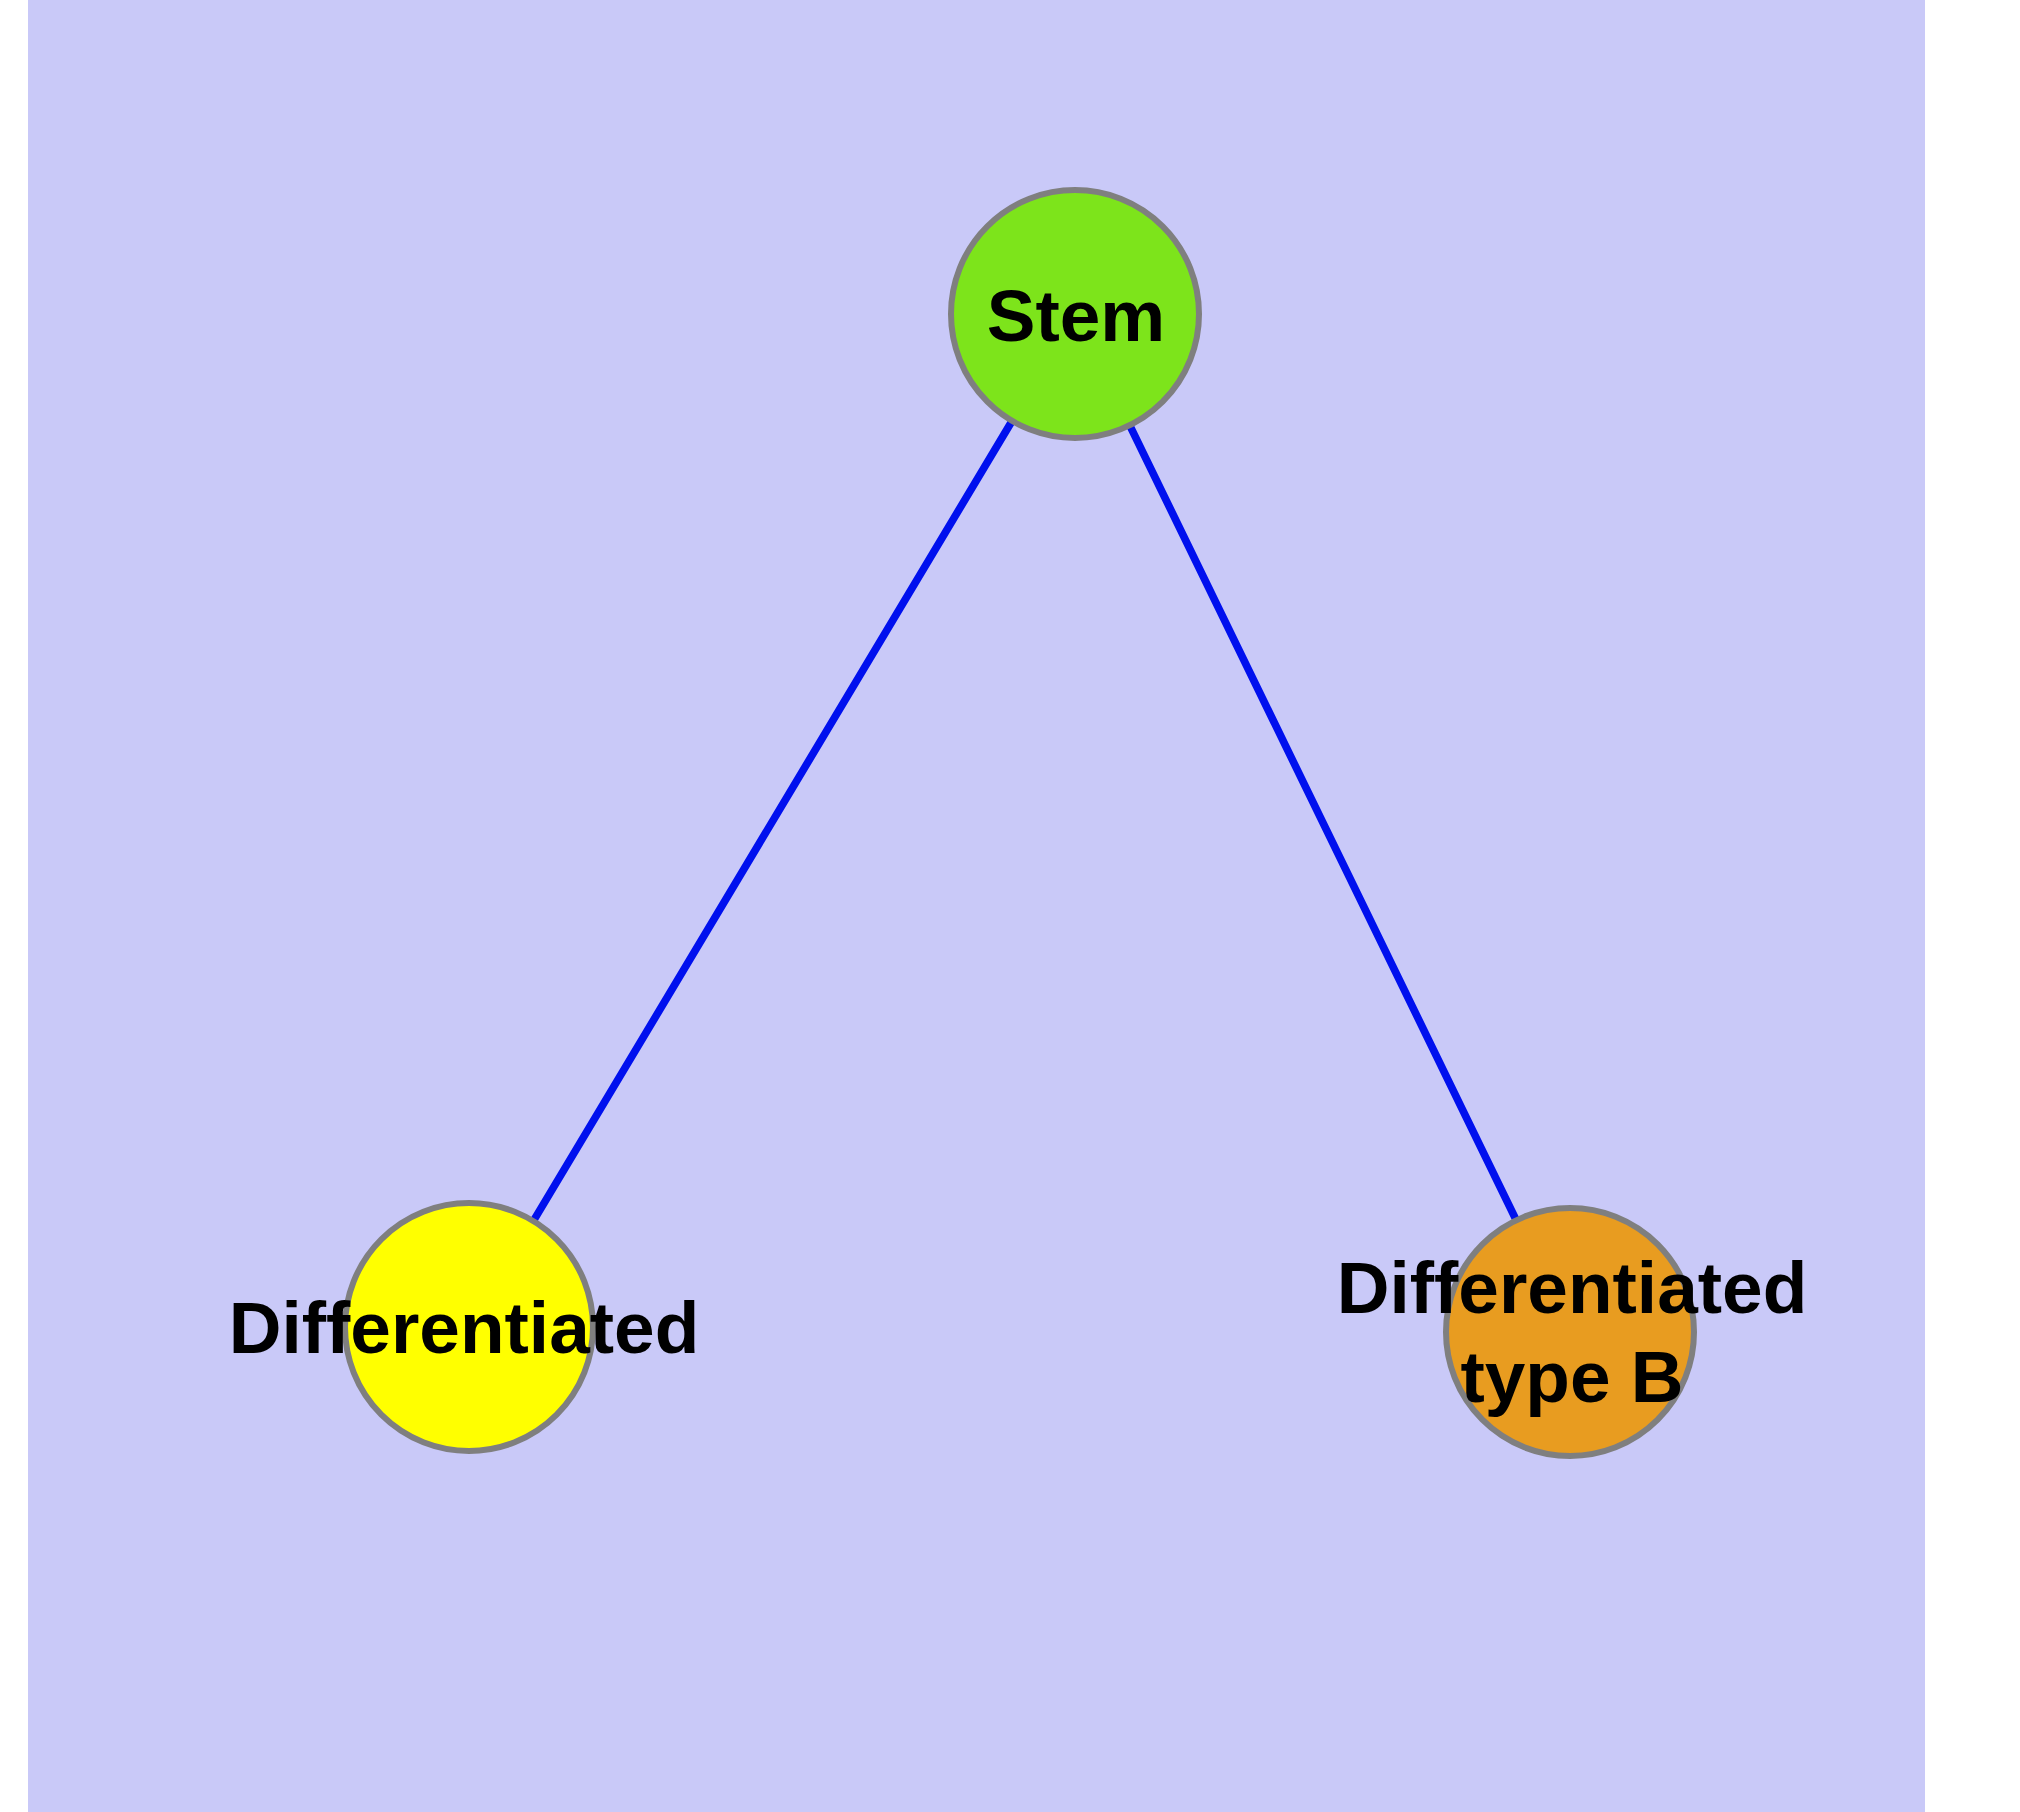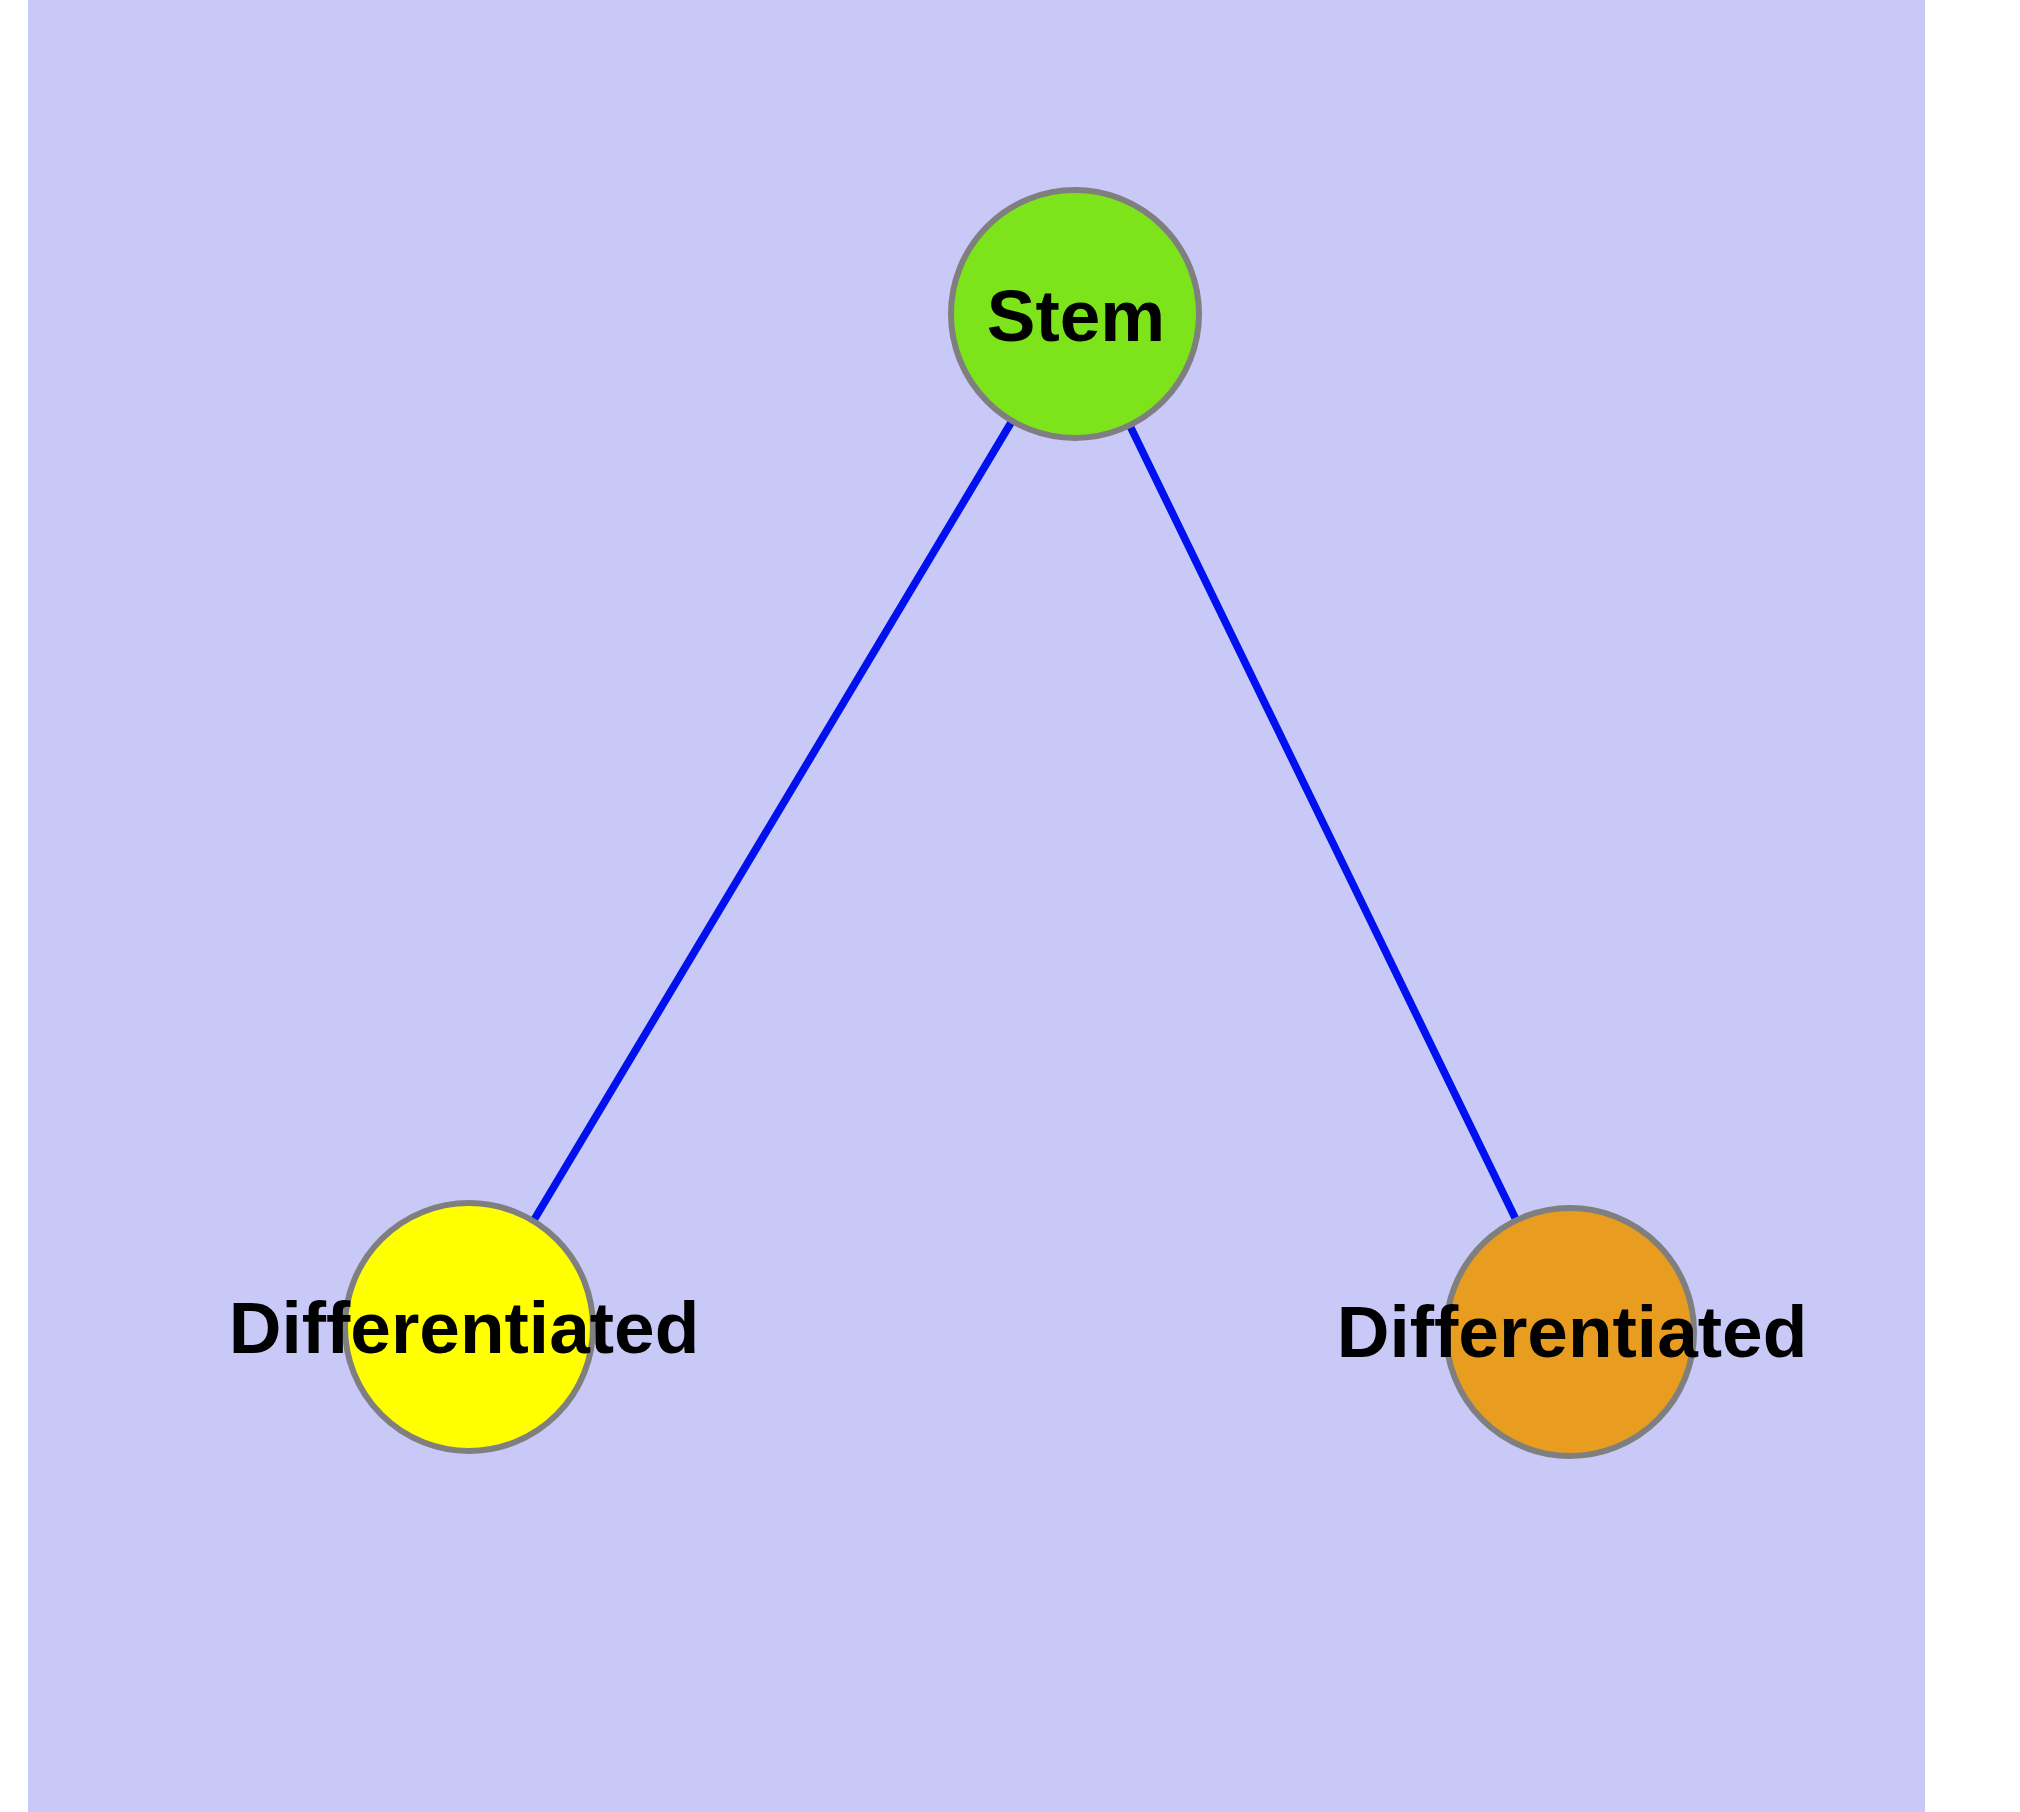--- a/index.html
+++ b/index.html
@@ -66,16 +66,17 @@
   <div class="node node-type-b" style="background-color: rgb(232, 156, 32);"></div>
 
   <div class="node-label label-stem">Stem</div>
 
   <div class="node-label label-type-a">
     <span class="label-line">Differentiated</span>
   </div>
 
   <div class="node-label label-type-b">
     <span class="label-line">Differentiated</span>
+    <span class="label-line">type B</span>
   </div>
 
 </div>
 
 
 </body></html>

